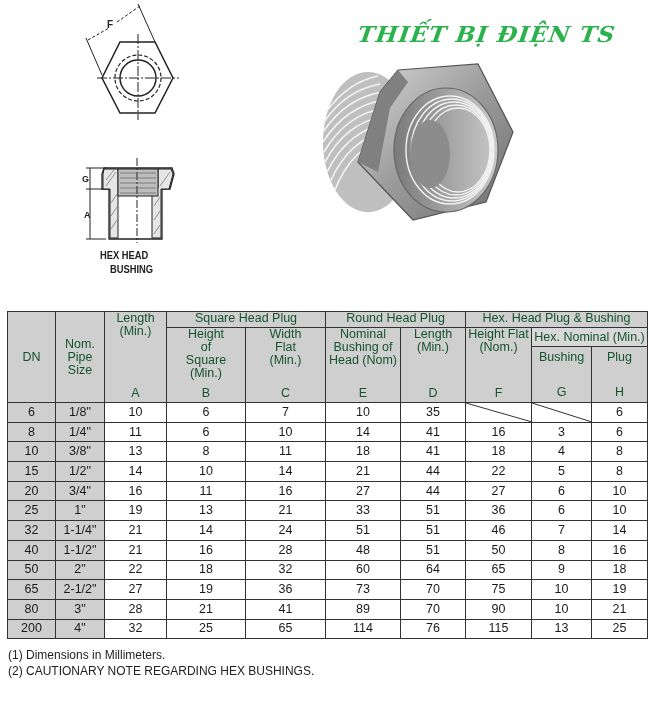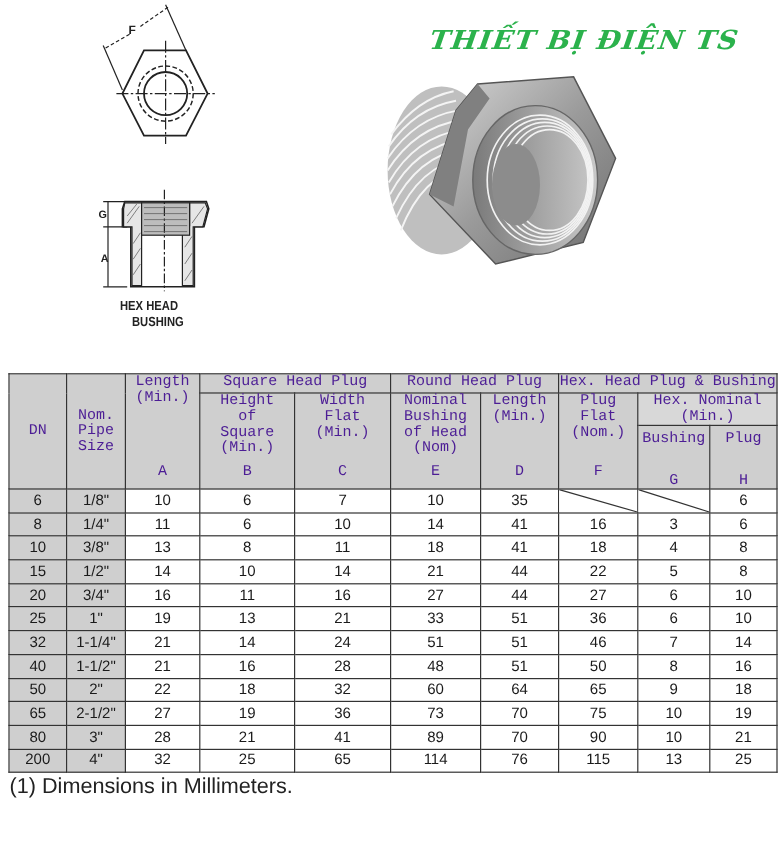--- a/index.html
+++ b/index.html
@@ -8,29 +8,29 @@
 
   
   .brand { left: 358px; top: 20px; font-family: "DejaVu Serif", serif; font-style: italic; font-weight: bold; font-size: 23px; color: #2bb24c; letter-spacing: 1px; transform: skewX(-8deg) scaleY(0.95); white-space: nowrap; }
 
   
   .draw-label { font-family: "Liberation Sans", sans-serif; font-weight: bold; font-size: 11px; color: #222; transform: scaleX(0.85); transform-origin: left top; }
 
   
   table.spec { position: absolute; left: 7px; top: 311px; border-collapse: collapse; table-layout: fixed; width: 640px; font-size: 12.5px; }
   table.spec td, table.spec th { border: 1.5px solid #333; padding: 0; text-align: center; font-weight: normal; line-height: 13px; }
-  table.spec th { background: #cfcfcf; color: #4c1d95; vertical-align: top; font-family: Liberation Mono, monospace; }
+  table.spec th { background: #cfcfcf; color: #14532d; vertical-align: top; }
   table.spec td { height: 18.7px; background: #fff; }
   table.spec td.gray { background: #cfcfcf; }
   .hdr-inner { display: flex; flex-direction: column; justify-content: space-between; height: 100%; }
   .letter { display: block; }
   td.diag { position: relative; }
   td.diag svg { position: absolute; left: 0; top: 0; width: 100%; height: 100%; }
 
-  .notes { left: 8px; top: 648px; font-size: 18px; line-height: 15.5px; color: #222; }
+  .notes { left: 8px; top: 648px; font-size: 12px; line-height: 15.5px; color: #222; }
   .notes .indent { padding-left: 26px; width: 610px; }
 </style>
 </head>
 <body>
 
 <div class="abs brand">THIẾT BỊ ĐIỆN TS</div>
 
 <svg class="abs" style="left:85px;top:0px" width="110" height="125" viewBox="0 0 110 125">
 
   <g stroke="#222" stroke-width="1" fill="none">
@@ -175,21 +175,21 @@
           </div>
       </th>
       <th rowspan="3">
         <div class="hdr-inner" style="height:72px">
             <span style="padding:0 8px">Length (Min.)</span>
             <span class="letter">D</span>
           </div>
       </th>
       <th rowspan="3">
         <div class="hdr-inner" style="height:72px">
-            <span style="padding:0 2px">Plug Flat (Nom.)</span>
+            <span style="padding:0 2px">Height Flat (Nom.)</span>
             <span class="letter">F</span>
           </div>
       </th>
       <th colspan="2" style="background:#d8d8d8;vertical-align:middle"><span>Hex. Nominal (Min.)</span></th>
     </tr>
     <tr>
       <th rowspan="2">
         <div class="hdr-inner" style="height:52px;padding-top:4px;box-sizing:border-box">
             <span>Bushing</span>
             <span class="letter">G</span>
@@ -355,13 +355,14 @@
     <td>76</td>
     <td>115</td>
     <td>13</td>
     <td>25</td>
   </tr>
     </tbody>
 </table>
 
 <div class="abs notes">
   <div>(1) Dimensions in Millimeters.</div>
+  <div>(2) CAUTIONARY NOTE REGARDING HEX BUSHINGS.</div>
 </div>
 
 </body></html>

